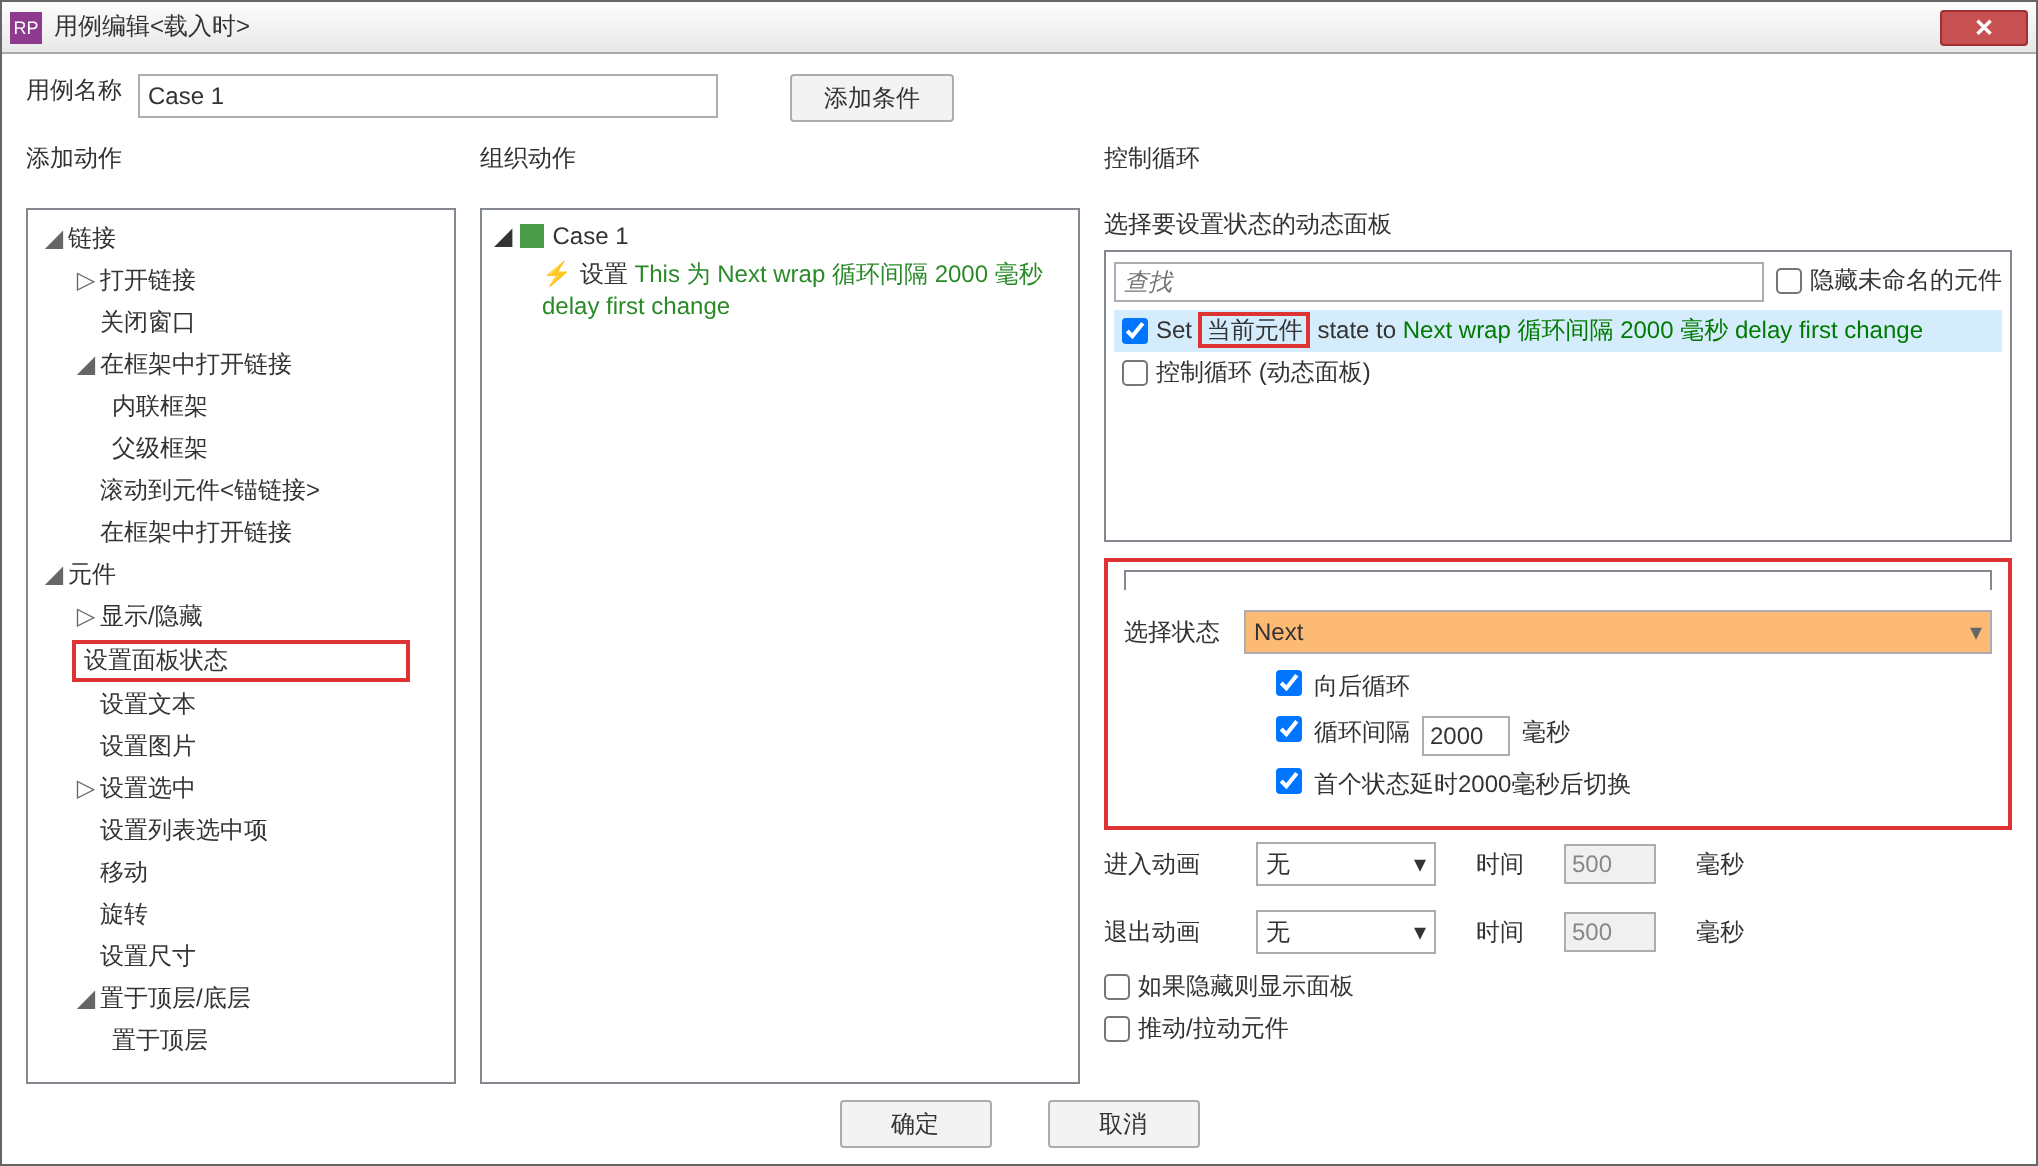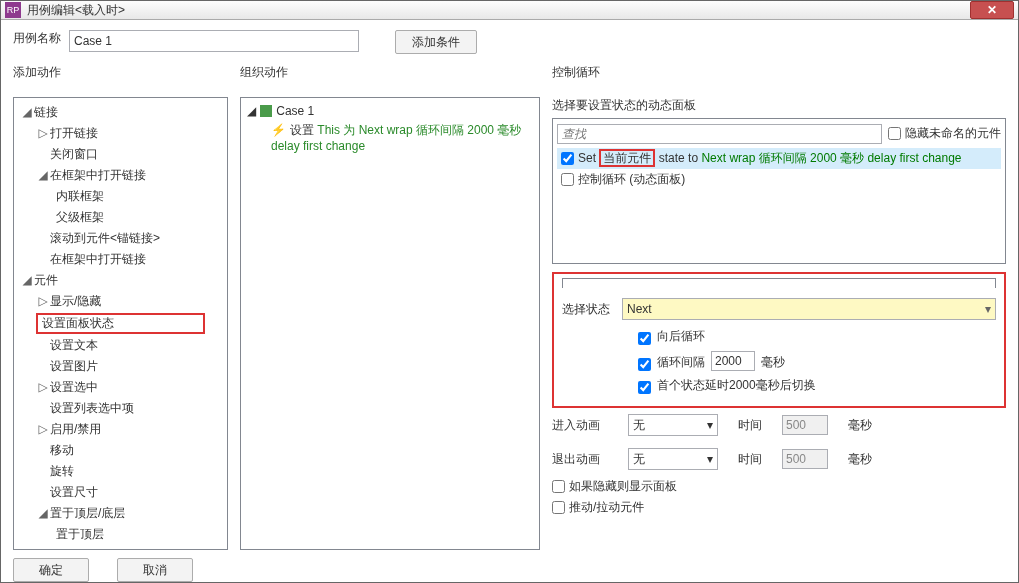--- a/index.html
+++ b/index.html
@@ -35,30 +35,30 @@
 .cfg-top{border:1px solid #828790;padding:4px;display:flex;flex-direction:column;height:146px}
 .srch-row{display:flex;align-items:center;gap:6px;margin-bottom:4px}
 .srch{flex:1;height:20px;border:1px solid #abadb3;padding:0 4px;color:#999;font-style:italic}
 .chk{display:flex;align-items:center;gap:4px;padding:2px 0}
 .chk input{margin:0}
 .sel-row{background:#d4ecfb;padding:2px 4px;display:flex;align-items:center;gap:4px}
 .sel-row .green{color:#007a00}
 .cfg-bot{border:2px solid #d33;padding:10px 8px 6px;margin-top:8px}
 .frow{display:flex;align-items:center;gap:0;margin-bottom:8px}
 .frow .flab{width:60px}
-.sel{flex:1;height:22px;border:1px solid #abadb3;background:#fef9c3;padding:0 4px;display:flex;align-items:center;justify-content:space-between}
+.sel{flex:1;height:22px;border:1px solid #abadb3;background:#fdba74;padding:0 4px;display:flex;align-items:center;justify-content:space-between}
 .sel .dd{color:#666}
-.subchk{margin-left:76px;display:flex;align-items:flex-end;gap:6px;margin-bottom:6px}
+.subchk{margin-left:76px;display:flex;align-items:flex-start;gap:6px;margin-bottom:6px}
 .subchk input[type=text]{width:44px;height:20px;border:1px solid #abadb3;padding:0 3px}
 .anim{display:flex;align-items:center;gap:20px;margin:6px 0}
 .anim .alab{width:56px}
 .anim .asel{width:90px;height:22px;border:1px solid #abadb3;display:flex;align-items:center;justify-content:space-between;padding:0 4px}
 .anim .tlab{}
 .anim .tin{width:46px;height:20px;border:1px solid #abadb3;padding:0 3px;background:#f0f0f0;color:#888}
-.footer{display:flex;justify-content:flex-start;gap:28px;padding-top:8px}
+.footer{display:flex;justify-content:center;gap:28px;padding-top:8px}
 .footer .btn{width:76px}
 </style>
 </head>
 <body>
 
 <div class="win">
 <div class="titlebar">
   <div class="ico">RP</div>
   <div class="title">用例编辑&lt;载入时&gt;</div>
   <div class="close">✕</div>
@@ -83,21 +83,20 @@
       <li class="indent2"><span class="lbl">父级框架</span></li>
       <li class="indent1"><span class="lbl" style="padding-left:12px">滚动到元件&lt;锚链接&gt;</span></li>
       <li class="indent1"><span class="lbl" style="padding-left:12px">在框架中打开链接</span></li>
       <li><span class="ar">◢</span><span class="lbl">元件</span></li>
       <li class="indent1"><span class="ar">▷</span><span class="lbl">显示/隐藏</span></li>
       <li class="highlight"><span class="lbl">设置面板状态</span></li>
       <li class="indent1"><span class="lbl" style="padding-left:12px">设置文本</span></li>
       <li class="indent1"><span class="lbl" style="padding-left:12px">设置图片</span></li>
       <li class="indent1"><span class="ar">▷</span><span class="lbl">设置选中</span></li>
       <li class="indent1"><span class="lbl" style="padding-left:12px">设置列表选中项</span></li>
-      <li class="indent1"><span class="ar">▷</span><span class="lbl">启用/禁用</span></li>
       <li class="indent1"><span class="lbl" style="padding-left:12px">移动</span></li>
       <li class="indent1"><span class="lbl" style="padding-left:12px">旋转</span></li>
       <li class="indent1"><span class="lbl" style="padding-left:12px">设置尺寸</span></li>
       <li class="indent1"><span class="ar">◢</span><span class="lbl">置于顶层/底层</span></li>
       <li class="indent2"><span class="lbl">置于顶层</span></li>
     </ul>
   </div>
 </div>
 <div class="col2">
   <div class="colh">组织动作</div>

